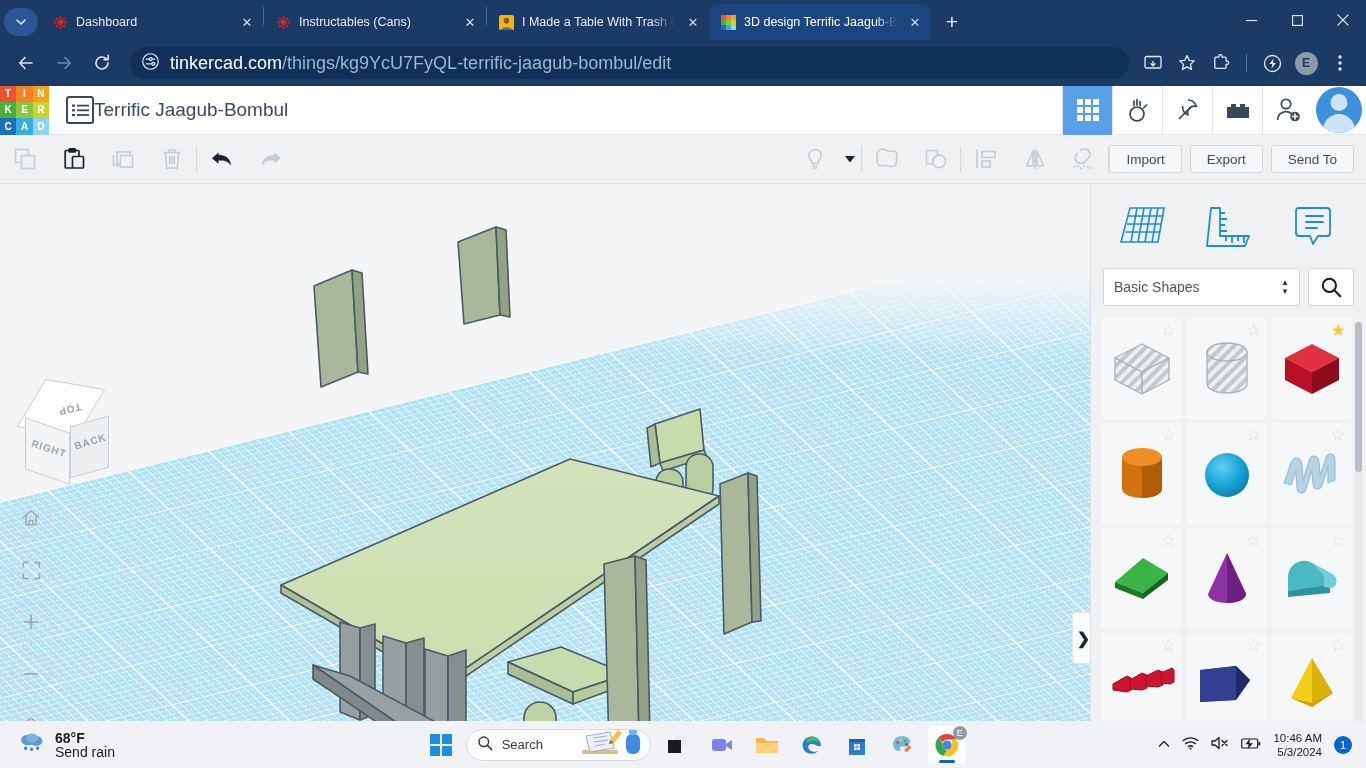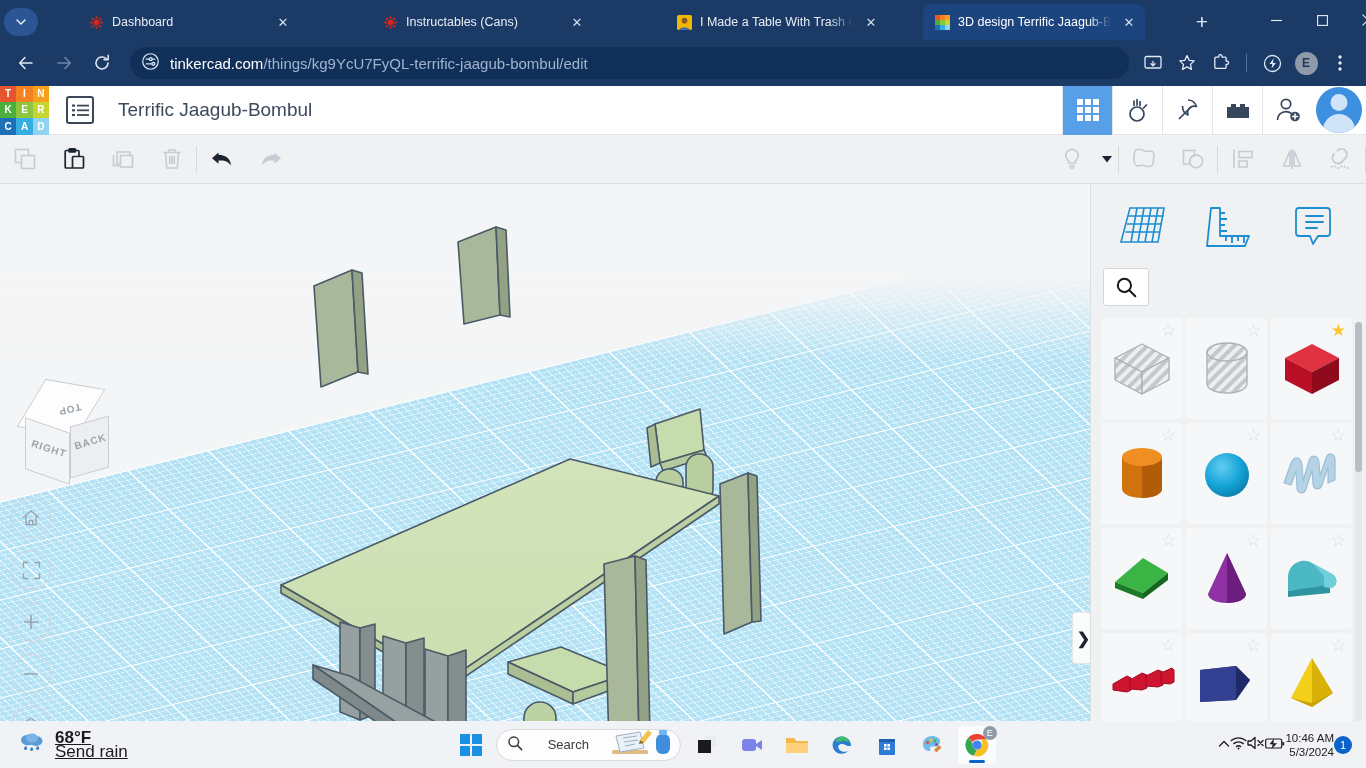--- a/index.html
+++ b/index.html
@@ -13,21 +13,21 @@
   }
   #app { position: relative; width: 1366px; height: 768px; }
 
   
   .browser-chrome {
     position: absolute; top: 0; left: 0; width: 1366px; height: 86px;
     background: #1b3a66;
   }
   .tabstrip {
     position: absolute; top: 0; left: 0; width: 1366px; height: 40px;
-    display: flex; align-items: flex-end; gap: 36px;
+    display: flex; align-items: flex-end;
   }
   .tab-list-btn {
     width: 34px; height: 28px; margin: 0 3px 4px 4px;
     background: #2b5594; border-radius: 14px;
     display: flex; align-items: center; justify-content: center;
     flex: 0 0 auto;
   }
   .tab-list-btn svg { display:block; }
   .tab {
     position: relative;
@@ -79,21 +79,21 @@
     display:flex; align-items:center; justify-content:center;
     color:#dfe8f5; margin-right:6px; flex:0 0 auto;
   }
   .nav-btn.disabled { color:#6b87ae; }
   .omnibox {
     flex: 1 1 auto; height: 32px; margin: 0 8px 0 6px;
     background: #113059; border-radius: 16px;
     display:flex; align-items:center; padding: 0 12px; gap: 11px;
     min-width: 0;
   }
-  .omni-text { font-size: 15px; color:#9fb4cf; white-space:nowrap; overflow:hidden;}
+  .omni-text { font-size: 18px; color:#9fb4cf; white-space:nowrap; overflow:hidden;}
   .omni-text b { color:#ffffff; font-weight:400; }
   .omni-icons { display:flex; align-items:center; gap:2px; margin-left:auto; }
   .chrome-icon {
     width:32px; height:32px; display:flex; align-items:center; justify-content:center;
     color:#e2eaf6; flex:0 0 auto;
   }
   .profile-pill {
     width:23px;height:23px;border-radius:50%;background:#8e9aa8;color:#20385c;
     display:flex;align-items:center;justify-content:center;font-size:12px;font-weight:bold;
   }
@@ -105,21 +105,21 @@
     background:#ffffff; border-bottom:1px solid #e3e5e8;
     display:flex; align-items:center;
   }
   .tk-logo { width:49px; height:49px; display:grid; grid-template-columns:repeat(3,1fr); grid-template-rows:repeat(3,1fr); }
   .tk-logo span { display:flex; align-items:center; justify-content:center;
     color:#fff; font-size:10px; font-weight:bold; font-family:"Liberation Sans",sans-serif; }
   .doc-icon {
     width:28px;height:28px;margin-left:17px;border:2px solid #3c4858;border-radius:3px;
     display:flex;align-items:center;justify-content:center;flex:0 0 auto;
   }
-  .tk-title { margin-left:24px; font-size:19px; color:#3d4a5c; }
+  .tk-title { margin-left:0; font-size:19px; color:#3d4a5c; }
   .tk-header-right { margin-left:auto; display:flex; height:49px; align-items:stretch; }
   .tk-hbtn {
     width:50px; display:flex; align-items:center; justify-content:center;
     border-left:1px solid #e3e5e8; color:#37475c;
   }
   .tk-hbtn.active { background:#57a0e8; color:#fff; }
   .avatar-wrap { width:54px; display:flex; align-items:center; justify-content:center;}
   .avatar {
     width:46px;height:46px;border-radius:50%;background:#3d8fe0;overflow:hidden;position:relative;
   }
@@ -244,34 +244,34 @@
     background:#e6e8ea; border-radius:4px;
   }
   .scrollthumb { position:absolute; right:4px; top:4px; width:7px; height:150px; background:#b9bec4; border-radius:4px;}
 
   
   .taskbar {
     position:absolute; left:0; top:721px; width:1366px; height:47px;
     background:#f0f2f5; display:flex; align-items:center;
   }
   .weather { display:flex; align-items:center; gap:9px; padding-left:18px; width:230px;}
-  .weather-txt { font-size:17px; color:#1b1b1b; line-height:14px;text-decoration:underline; }
+  .weather-txt { font-size:14px; color:#1b1b1b; line-height:14px; }
   .weather-txt .t { font-weight:bold; }
   .tb-center { margin-left:auto; margin-right:auto; display:flex; align-items:center; gap:7px; }
   .start-btn { width:36px;height:36px;display:flex;align-items:center;justify-content:center;}
   .search-pill {
     width:185px;height:32px;background:#fdfdfd;border:1px solid #d8dade;border-radius:16px;
-    display:flex;align-items:center;padding:0 10px;gap:25px; position:relative; overflow:hidden;
+    display:flex;align-items:center;padding:0 10px;gap:9px; position:relative; overflow:hidden;
   }
   .search-pill .txt { font-size:13px;color:#3a3a3a;}
   .tb-app { width:38px;height:38px;display:flex;align-items:center;justify-content:center;position:relative;}
   .tb-app.active::after{content:"";position:absolute;bottom:1px;left:50%;transform:translateX(-50%);
     width:16px;height:3px;border-radius:2px;background:#0a63c9;}
   .tb-app.running-chrome { background:#fbfcfd; border-radius:4px;}
-  .tray { display:flex;align-items:center;gap:0;padding-right:14px;}
+  .tray { display:flex;align-items:center;gap:12px;padding-right:14px;}
   .tray-time { font-size:11.5px;color:#1b1b1b;line-height:14px;text-align:right;}
   .tray-badge{width:18px;height:18px;border-radius:50%;background:#0a63c9;color:#fff;
     font-size:11px;display:flex;align-items:center;justify-content:center;}
 </style>
 </head>
 <body>
 
 <div id="app">
 
   <div class="browser-chrome">
@@ -621,20 +621,25 @@
             <g stroke="#c6ccd4" stroke-width="1.8" fill="none" stroke-linecap="round">
               <path d="M9.5 4.5a5.5 5.5 0 0 1 7.8 7.8l-5 5"></path>
               <path d="M6 8a5.5 5.5 0 0 0 7.8 7.8"></path>
               <path d="M3.5 21c1.5-1.4 3-1.4 4.5 0s3 1.4 4.5 0 3-1.4 4.5 0 3 1.4 4.5 0" stroke-dasharray="0.5 3"></path>
             </g>
           </svg>
       </div>
     </div>
     <div class="tb-div"></div>
 
+    <div class="tb-right">
+      <div class="tb-pill">Import</div>
+      <div class="tb-pill">Export</div>
+      <div class="tb-pill">Send To</div>
+    </div>
   </div>
 
   <div class="workspace">
     <div class="grid-plane"></div>
     <div class="grid-fade"></div>
 
     <svg width="1090" height="537" viewBox="0 0 1090 537" style="position:absolute;left:0;top:0">
       <defs>
         <linearGradient id="gtop" x1="0" y1="0" x2="0" y2="1">
           <stop offset="0" stop-color="#d3e3ba"></stop>
@@ -747,20 +752,27 @@
         <svg width="52" height="46" viewBox="0 0 52 46">
             <g stroke="#1b8fd1" stroke-width="1.8" fill="none" stroke-linejoin="round" stroke-linecap="round">
               <path d="M12 4h28c2 0 3 1 3 3v22c0 2-1 3-3 3h-9l-5 8-3-8h-11c-2 0-3-1-3-3V7c0-2 1-3 3-3z"></path>
               <path d="M19 12h17M19 18h17M19 24h11"></path>
             </g>
           </svg>
       </div>
     </div>
 
     <div class="rp-search-row">
+      <div class="rp-select">
+        <span>Basic Shapes</span>
+        <span class="spin">
+          <span>▲</span>
+            <span>▼</span>
+        </span>
+      </div>
       <div class="rp-searchbtn">
         <svg width="22" height="22" viewBox="0 0 22 22">
             <g stroke="#15181c" stroke-width="2" fill="none">
               <circle cx="9.4" cy="9.4" r="6.6"></circle>
               <path d="M14.3 14.3l6 6" stroke-linecap="round"></path>
             </g>
           </svg>
       </div>
     </div>
 

